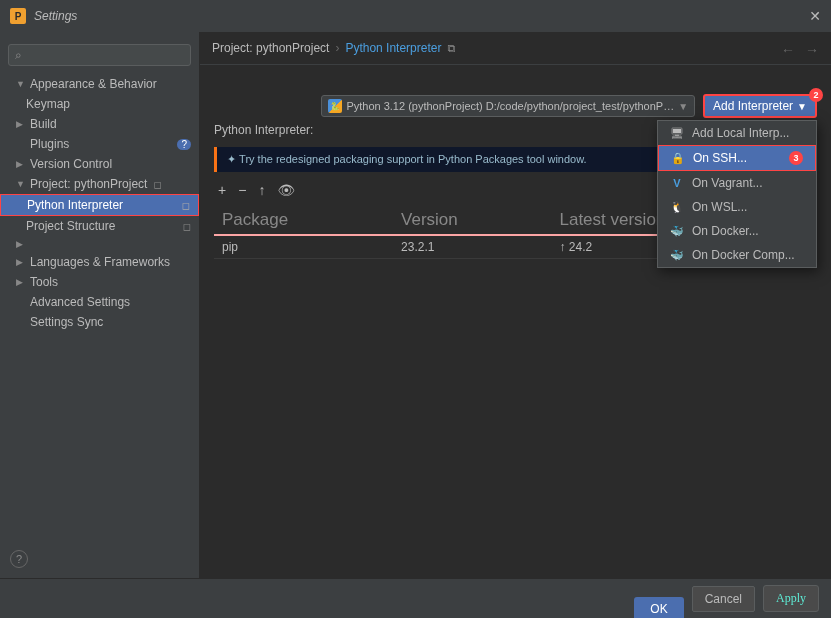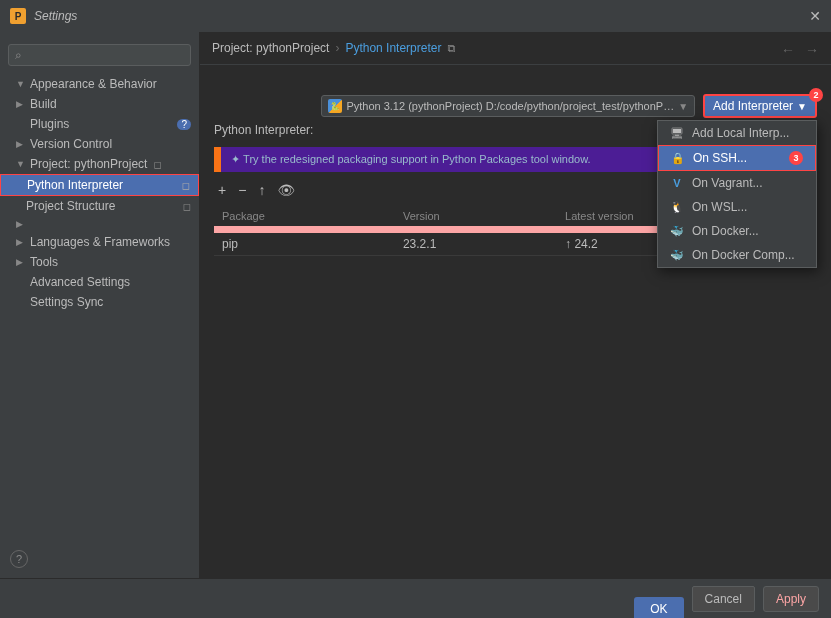--- a/index.html
+++ b/index.html
@@ -174,22 +174,22 @@
       width: 14px;
       height: 14px;
       font-size: 9px;
       display: flex;
       align-items: center;
       justify-content: center;
       font-weight: bold;
     }
 
     .info-banner {
-      background: #4c1d95;
-      border-left: 7px solid #f97316;
+      background: #0f172a;
+      border-left: 3px solid #f97316;
       padding: 6px 10px;
       display: flex;
       align-items: center;
       justify-content: space-between;
       margin-bottom: 8px;
       font-size: 11px;
       color: #9bc;
     }
     .info-banner .go-to-link { color: #4b9edf; cursor: pointer; }
 
@@ -211,22 +211,22 @@
 
     .packages-table {
       width: 100%;
       border-collapse: collapse;
     }
     .packages-table th {
       text-align: left;
       padding: 4px 8px;
       color: #888;
       font-weight: normal;
-      font-size: 11px;
-      border-bottom: 7px solid #fca5a5;
+      font-size: 17px;
+      border-bottom: 2px solid #fca5a5;
     }
     .packages-table td {
       padding: 4px 8px;
       font-size: 12px;
       color: #bbb;
       border-bottom: 1px solid #3a3a3a;
     }
 
     
     .dropdown-menu {
@@ -281,26 +281,27 @@
       background: #4a4a4a;
       color: #bbb;
       border: 1px solid #5a5d5e;
       border-radius: 2px;
       padding: 5px 12px;
       cursor: pointer;
       font-size: 12px;
     }
     .btn-apply {
       background: #4a4a4a;
-      color: #fca5a5;
+      color: #5eead4;
       border: 1px solid #5a5d5e;
       border-radius: 3px;
       padding: 5px 12px;
       cursor: pointer;
       font-size: 12px;
+      font-family: Liberation Serif, serif;
     }
 
     .help-icon {
       position: absolute;
       bottom: 10px;
       left: 10px;
       width: 18px; height: 18px;
       border: 1px solid #666;
       border-radius: 50%;
       display: flex; align-items: center; justify-content: center;
@@ -332,20 +333,23 @@
     <div class="search-box">
       <span style="color:#888; font-size:12px;">⌕</span>
       <input type="text" placeholder="" style="">
     </div>
 
     <div class="sidebar-item">
       <span class="arrow">▼</span>
       <span>Appearance &amp; Behavior</span>
     </div>
 
+    <div class="sidebar-item sidebar-indent1">
+      <span>Keymap</span>
+    </div>
 
     <div class="sidebar-item">
       <span class="arrow">▶</span>
       <span>Build</span>
     </div>
 
     <div class="sidebar-item">
       <span class="arrow" style="visibility:hidden;">▶</span>
       <span>Plugins</span>
       <span class="badge">?</span>

